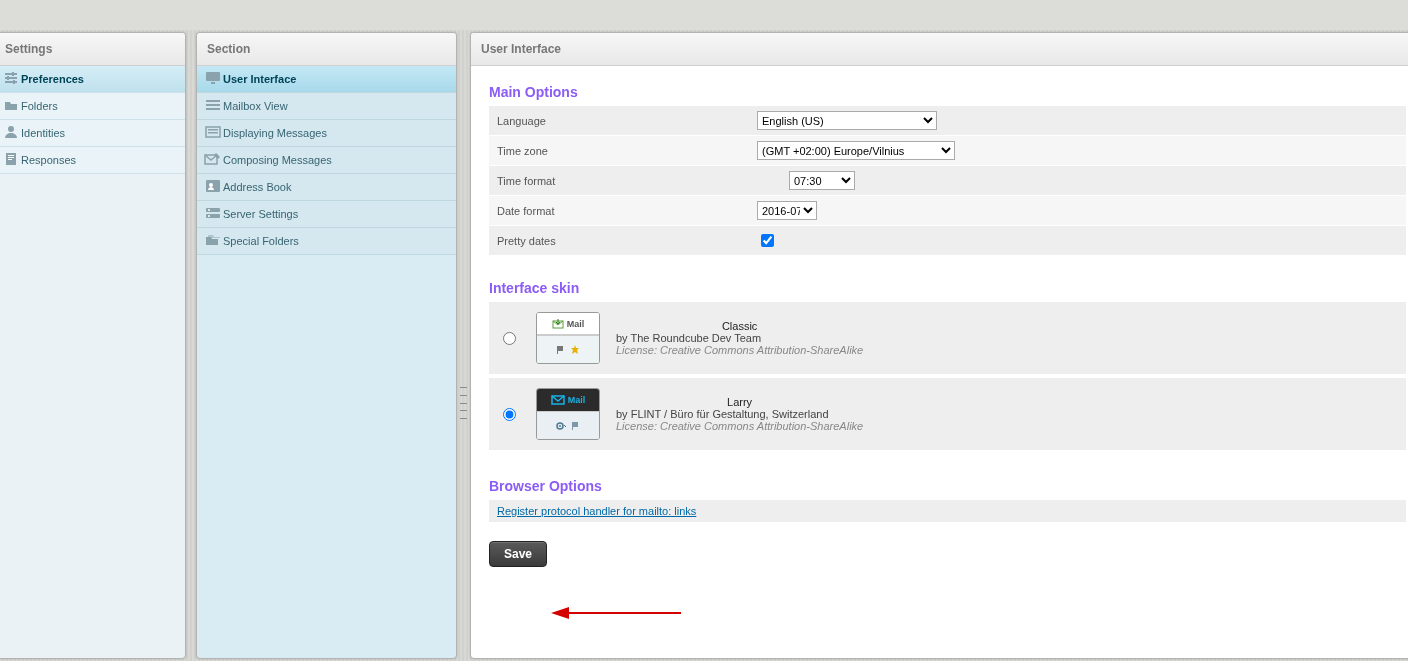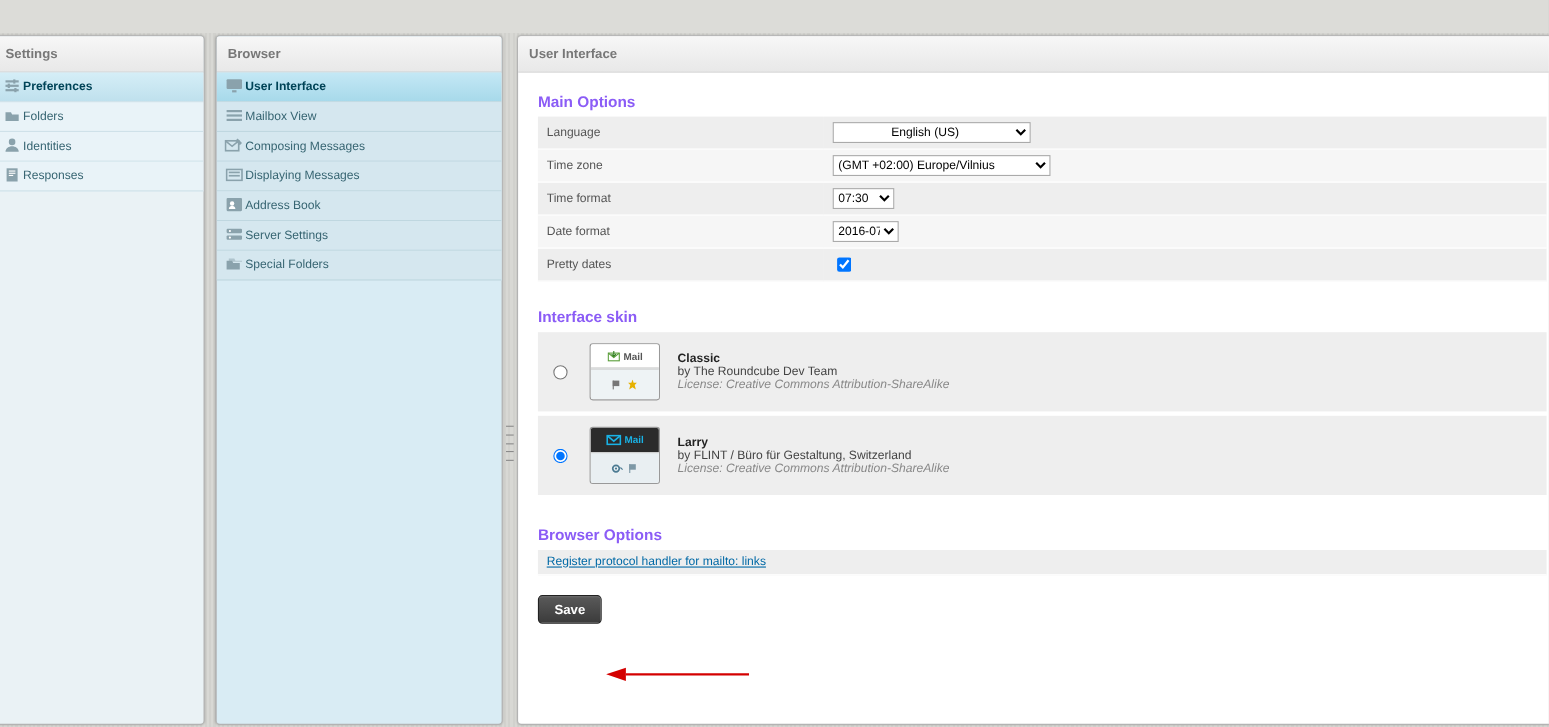--- a/index.html
+++ b/index.html
@@ -98,22 +98,22 @@
   table.propform tr:nth-child(odd) td { background:#eeeeee; }
   table.propform tr:nth-child(even) td { background:#f6f6f6; }
   td.title { width: 260px; color:#555; }
   select {
     font-size: 11px;
     border: 1px solid #aaa;
     background:#fff;
     height: 19px;
   }
   .wide { width: 198px; }
-  .mid { width: 180px; text-align: center; }
-  .short { width: 56px; }
+  .mid { width: 180px; }
+  .short { width: 66px; margin-left: 32px; }
   .med { width: 60px; }
   .refresh { width: 112px; }
 
   
   .skin-row {
     display: flex; align-items: center;
     background: #eeeeee;
     padding: 10px 12px;
     margin-bottom: 4px;
     gap: 16px;
@@ -127,21 +127,21 @@
     display:flex; flex-direction:column;
     overflow:hidden;
   }
   .skin-thumb .bar { height: 22px; display:flex; align-items:center; justify-content:center; font-size:9px; font-weight:bold; gap:3px;}
   .skin-thumb .bar2 { flex:1; background:#eef3f5; border-top:1px solid #ccc; display:flex; align-items:center; justify-content:center; gap:4px;}
   .skin-classic .bar { background:#fff; color:#555; border-bottom:1px solid #ccc;}
   .skin-classic .bar svg { }
   .skin-larry .bar { background:#2b2b2b; color:#19b2e5; }
   .skin-larry .bar2 { background:#e9eff2; }
   .skin-meta { font-size: 11px; }
-  .skin-meta .name { font-weight: bold; color:#222;}
+  .skin-meta .name { font-weight: normal; color:#222;text-align:center;}
   .skin-meta .by { color:#444; }
   .skin-meta .lic { color:#888; font-style: italic; }
 
   a.linklike { color:#0069a6; text-decoration: underline; cursor:pointer; }
 
   .save-btn {
     display:inline-block;
     padding: 5px 14px;
     background: linear-gradient(#5a5a5a,#3b3b3b);
     color:#fff;
@@ -208,52 +208,52 @@
               <rect x="4" y="3" width="6" height="1" fill="#fff"></rect>
               <rect x="4" y="5" width="6" height="1" fill="#fff"></rect>
               <rect x="4" y="7" width="4" height="1" fill="#fff"></rect>
             </svg></span>
           <span>Responses</span>
         </div>
       </div>
   </div>
 
   <div id="section-panel" class="panel">
-    <div class="panel-header">Browser</div>
+    <div class="panel-header">Section</div>
     <div class="panel-body listbox" id="section-list">
         <div class="listitem selected">
           <span class="icon-slot"><svg width="16" height="14">
               <rect x="1" y="1" width="14" height="9" rx="1" fill="#8aa2ac"></rect>
               <rect x="6" y="11" width="4" height="2" fill="#8aa2ac"></rect>
             </svg></span>
           <span>User Interface</span>
         </div>
         <div class="listitem">
           <span class="icon-slot"><svg width="16" height="12">
               <rect x="1" y="1" width="14" height="2" fill="#8aa2ac"></rect>
               <rect x="1" y="5" width="14" height="2" fill="#8aa2ac"></rect>
               <rect x="1" y="9" width="14" height="2" fill="#8aa2ac"></rect>
             </svg></span>
           <span>Mailbox View</span>
         </div>
         <div class="listitem">
+          <span class="icon-slot"><svg width="16" height="12">
+              <rect x="1" y="1" width="14" height="10" fill="none" stroke="#8aa2ac" stroke-width="1.5"></rect>
+              <rect x="3" y="3" width="10" height="1.5" fill="#8aa2ac"></rect>
+              <rect x="3" y="6" width="10" height="1.5" fill="#8aa2ac"></rect>
+            </svg></span>
+          <span>Displaying Messages</span>
+        </div>
+        <div class="listitem">
           <span class="icon-slot"><svg width="18" height="14">
               <rect x="1" y="3" width="12" height="9" fill="none" stroke="#8aa2ac" stroke-width="1.5"></rect>
               <path d="M1 3l6 5 6-5" fill="none" stroke="#8aa2ac" stroke-width="1.5"></path>
               <path d="M12 1l4 4-2 2-4-4z" fill="#8aa2ac"></path>
             </svg></span>
           <span>Composing Messages</span>
-        </div>
-        <div class="listitem">
-          <span class="icon-slot"><svg width="16" height="12">
-              <rect x="1" y="1" width="14" height="10" fill="none" stroke="#8aa2ac" stroke-width="1.5"></rect>
-              <rect x="3" y="3" width="10" height="1.5" fill="#8aa2ac"></rect>
-              <rect x="3" y="6" width="10" height="1.5" fill="#8aa2ac"></rect>
-            </svg></span>
-          <span>Displaying Messages</span>
         </div>
         <div class="listitem">
           <span class="icon-slot"><svg width="16" height="14">
               <rect x="1" y="1" width="14" height="12" rx="1" fill="#8aa2ac"></rect>
               <circle cx="6" cy="6" r="2" fill="#fff"></circle>
               <path d="M3 11c0-2 2-3 3-3s3 1 3 3z" fill="#fff"></path>
             </svg></span>
           <span>Address Book</span>
         </div>
         <div class="listitem">

